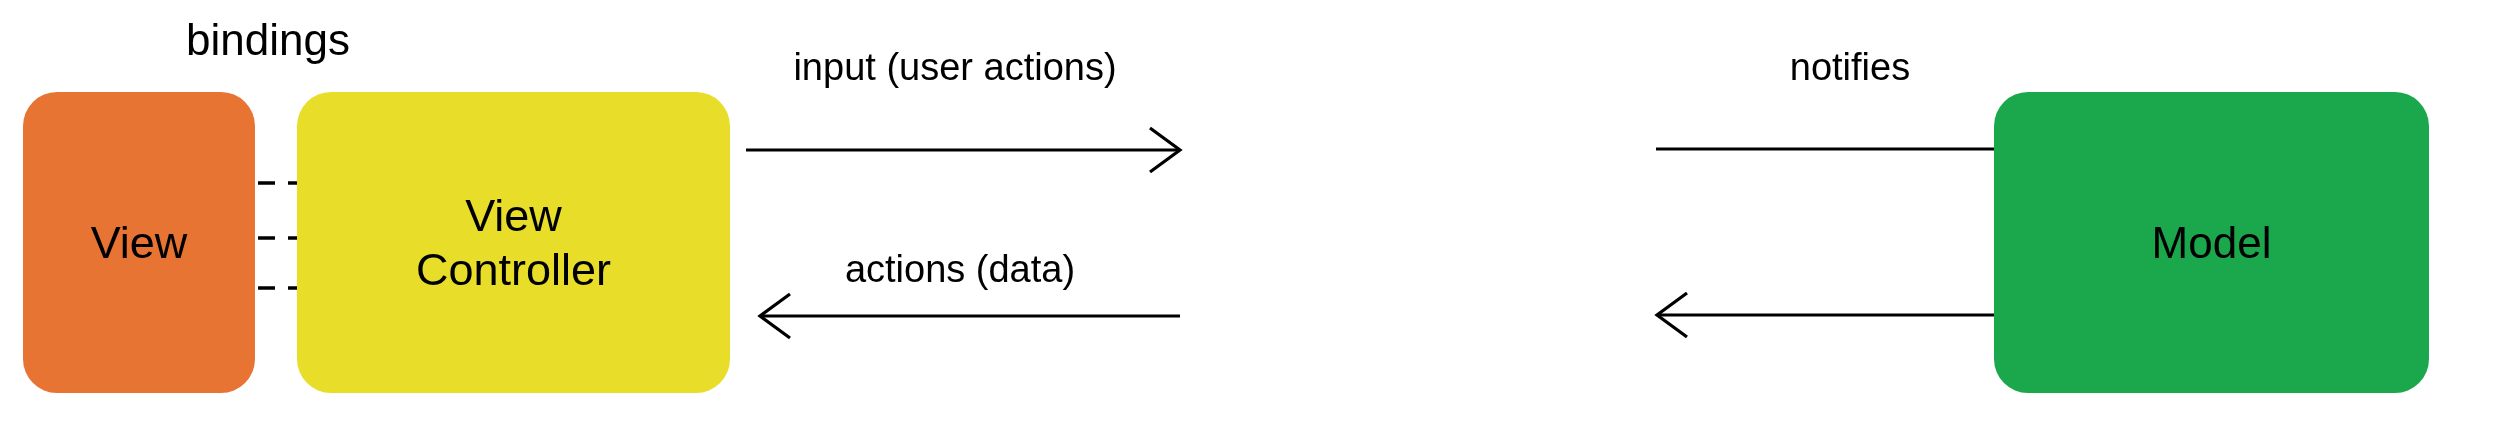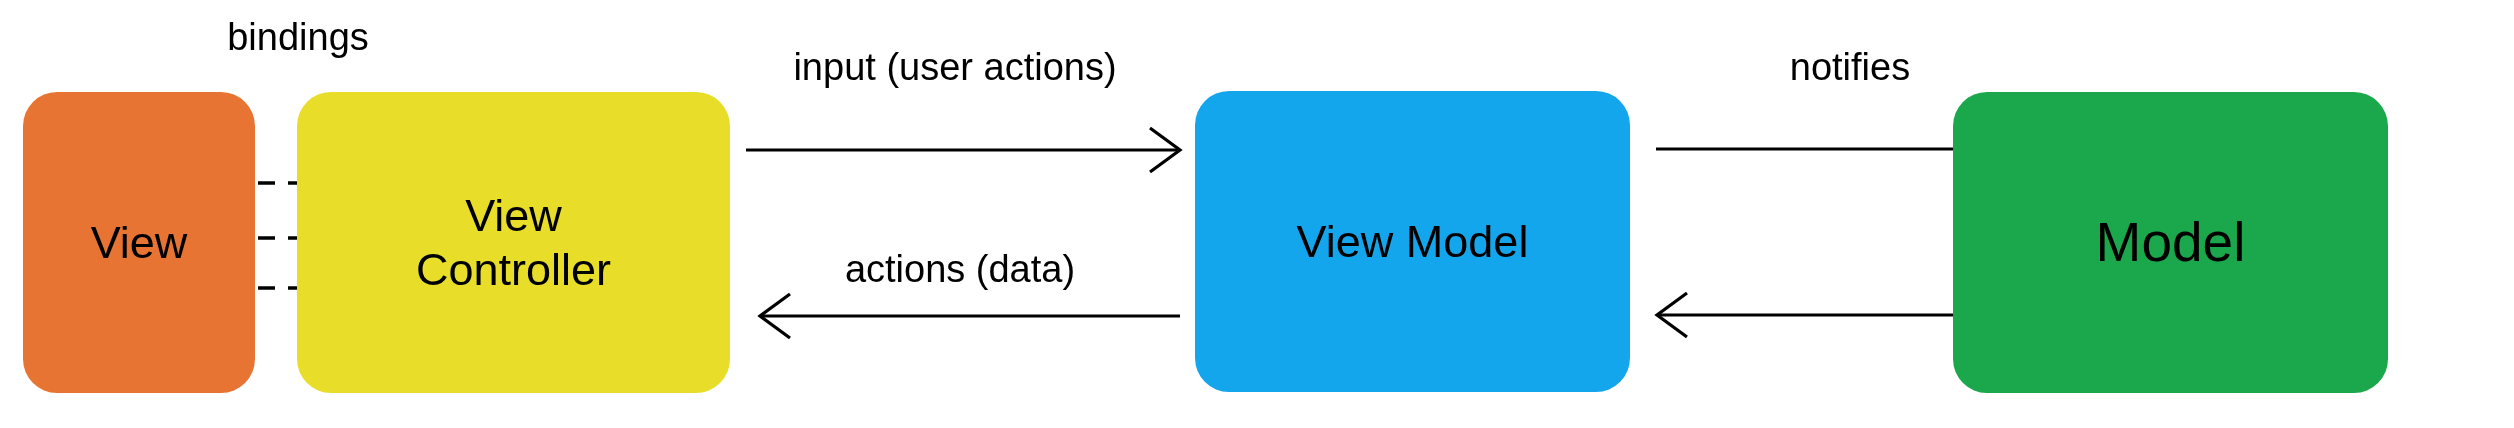--- a/index.html
+++ b/index.html
@@ -54,43 +54,43 @@
   }
   #node-view-model {
     left: 1195px;
     top: 91px;
     width: 435px;
     height: 301px;
     background: #14A6EC;
     font-size: 45px;
   }
   #node-model {
-    left: 1953px;
+    left: 1994px;
     top: 92px;
     width: 435px;
     height: 301px;
     background: #1BA74C;
-    font-size: 55px;
+    font-size: 44px;
     text-align: center;
   }
 
   
   .edge-label {
     position: absolute;
     color: #000000;
     font-size: 38px;
     line-height: 1;
     white-space: nowrap;
     text-align: center;
   }
   #label-bindings {
-    left: 198px;
+    left: 168px;
     top: 18px;
     width: 200px;
-    font-size: 38px;
+    font-size: 44px;
   }
   #label-input {
     left: 725px;
     top: 48px;
     width: 460px;
   }
   #label-output {
     left: 735px;
     top: 250px;
     width: 450px;
@@ -170,23 +170,20 @@
 
   <div class="node" id="node-view" style="background: rgb(232, 116, 52);">
     <span class="node-label">View</span>
   </div>
 
   <div class="node" id="node-view-controller" style="background: rgb(232, 222, 42);">
     <span class="node-label">View
 Controller</span>
   </div>
 
-  <div class="node" id="node-view-model" style="background: rgb(20, 166, 236);">
-    <span class="node-label">View Model</span>
-  </div>
 
   <div class="node" id="node-model" style="background: rgb(27, 167, 76);">
     <span class="node-label">Model</span>
   </div>
 
   <div class="edge-label" id="label-bindings">bindings</div>
 
   <div class="edge-label" id="label-input">input (user actions)</div>
 
   <div class="edge-label" id="label-output">actions (data)</div>

